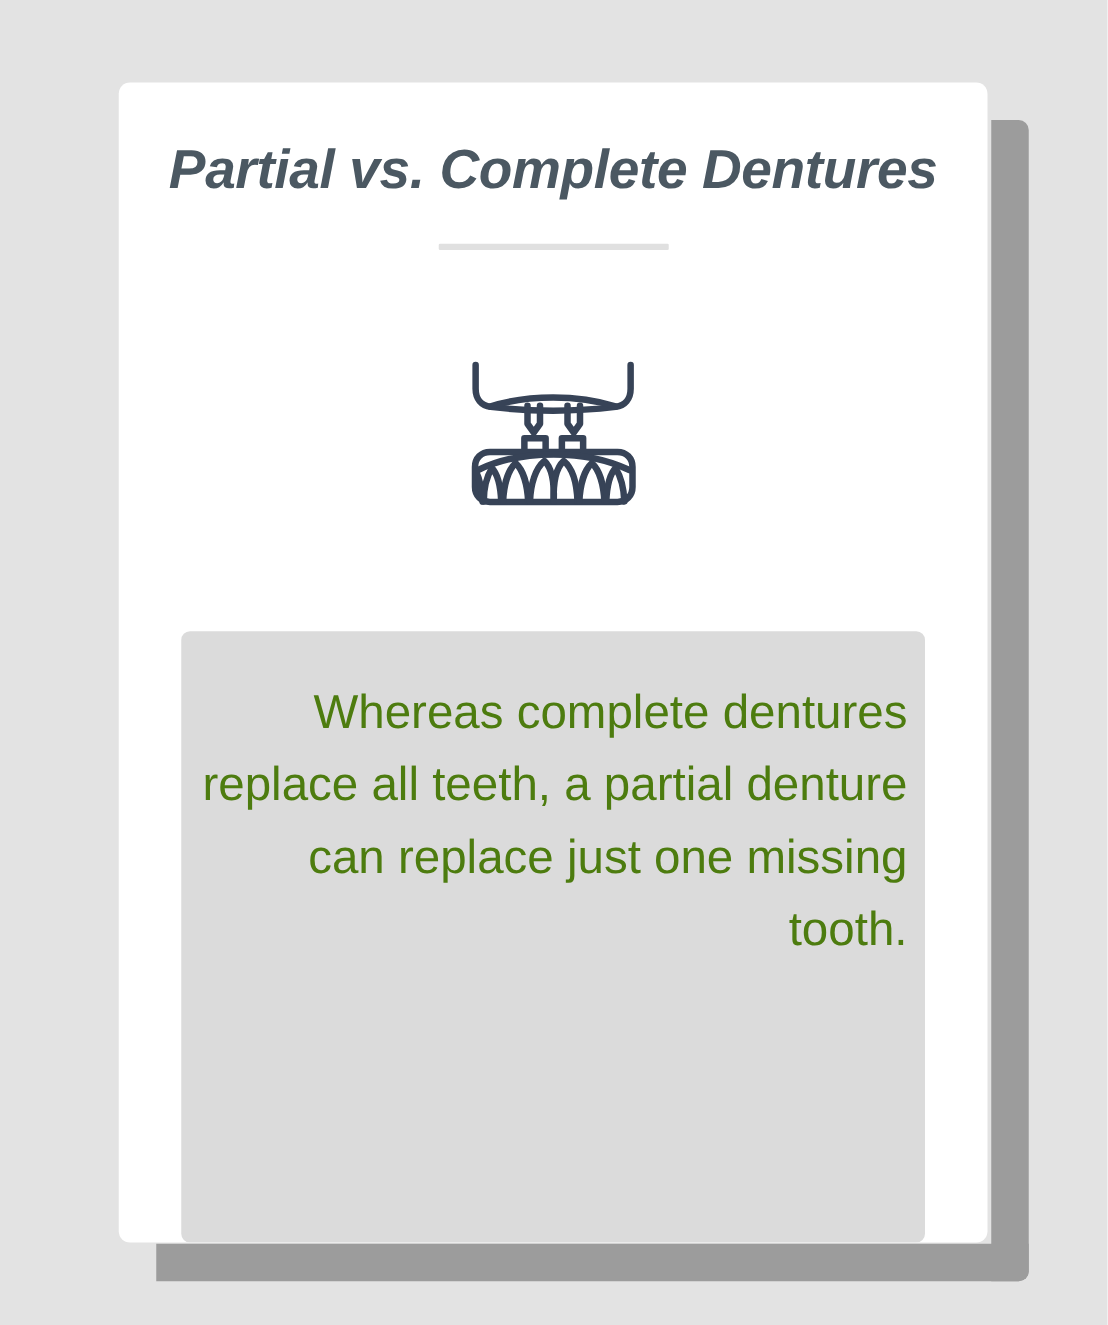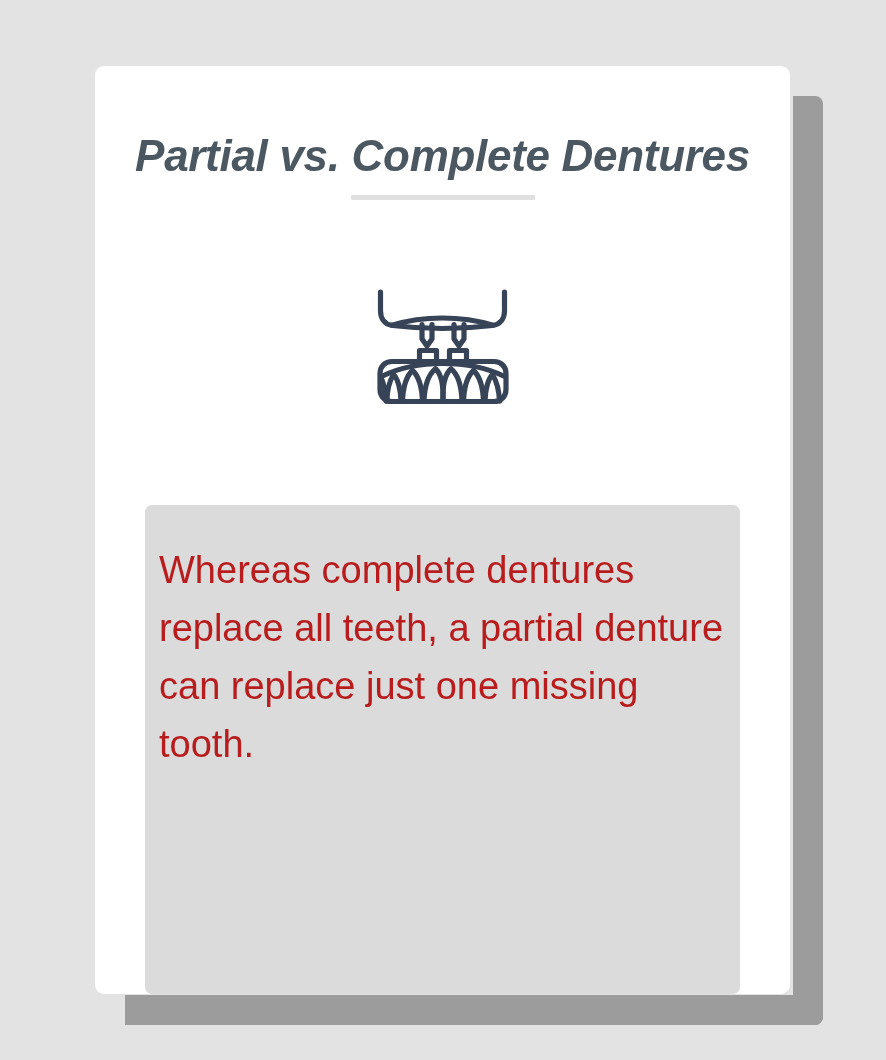--- a/index.html
+++ b/index.html
@@ -61,21 +61,21 @@
     left: 0;
     top: 0;
     width: 695px;
     text-align: center;
     font-size: 44px;
     line-height: 52px;
     font-weight: 700;
     font-style: italic;
     color: #4b5862;
     letter-spacing: -0.3px;
-    margin-top: 64px;
+    margin-top: 44px;
     white-space: nowrap;
   }
 
   .title-divider {
     position: absolute;
     left: 256px;
     top: 129px;
     width: 184px;
     height: 5px;
     background: #e0e0e0;
@@ -105,25 +105,25 @@
     height: 489px;
     background: #dbdbdb;
     border-radius: 7px;
   }
 
   .body-text {
     position: absolute;
     left: 0;
     top: 36px;
     width: 595px;
-    text-align: left;
+    text-align: right;
     font-size: 38px;
     line-height: 58px;
     font-weight: 400;
-    color: #b91c1c;
+    color: #4d7c0f;
     padding: 0 14px;
     box-sizing: border-box;
   }
 </style>
 </head>
 <body>
 
 <div id="stage">
 
   <div class="shadow-right"></div>

